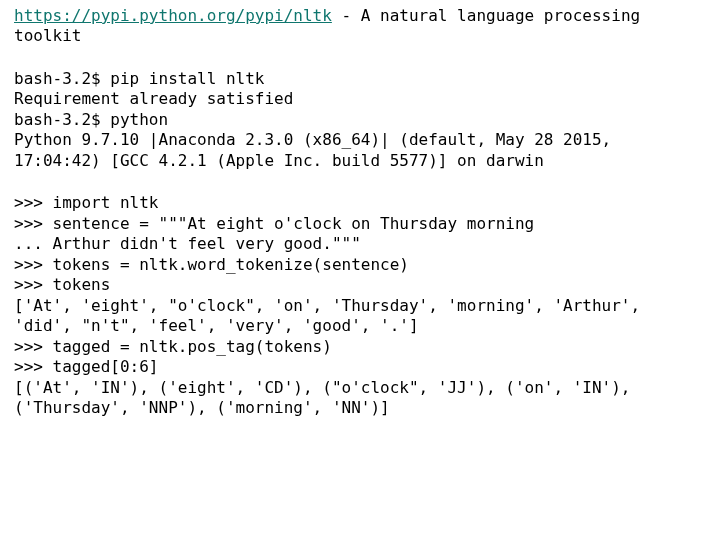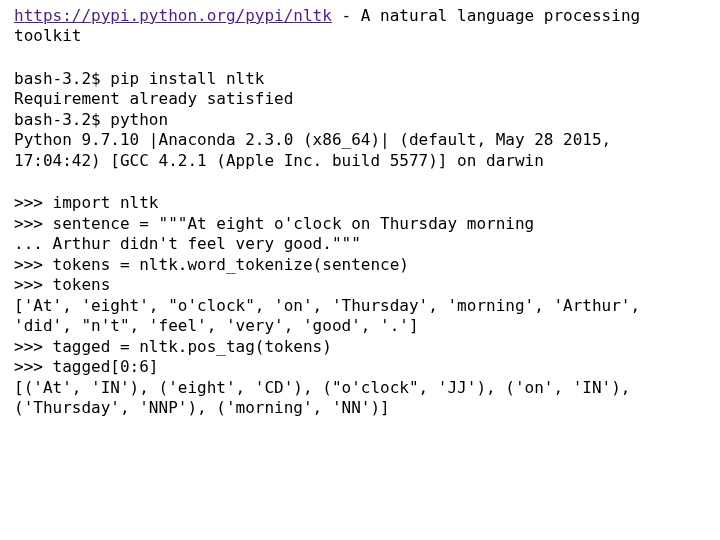--- a/index.html
+++ b/index.html
@@ -7,21 +7,21 @@
       font-size: 16px;
       line-height: 1.28;
       padding: 6px 14px 14px 14px;
       margin: 0;
       color: #000;
       background: #fff;
       width: 720px;
       box-sizing: border-box;
     }
     a.link {
-      color: #4c1d95;
+      color: #0f766e;
       text-decoration: underline;
     }
     .block { margin-bottom: 22px; white-space: pre-wrap; word-wrap: break-word; }
     .block:last-child { margin-bottom: 0; }
   </style>
 </head>
 <body>
 
 <div class="block"><a class="link" href="#">https://pypi.python.org/pypi/nltk</a><span> - A natural language processing toolkit</span></div>
 

